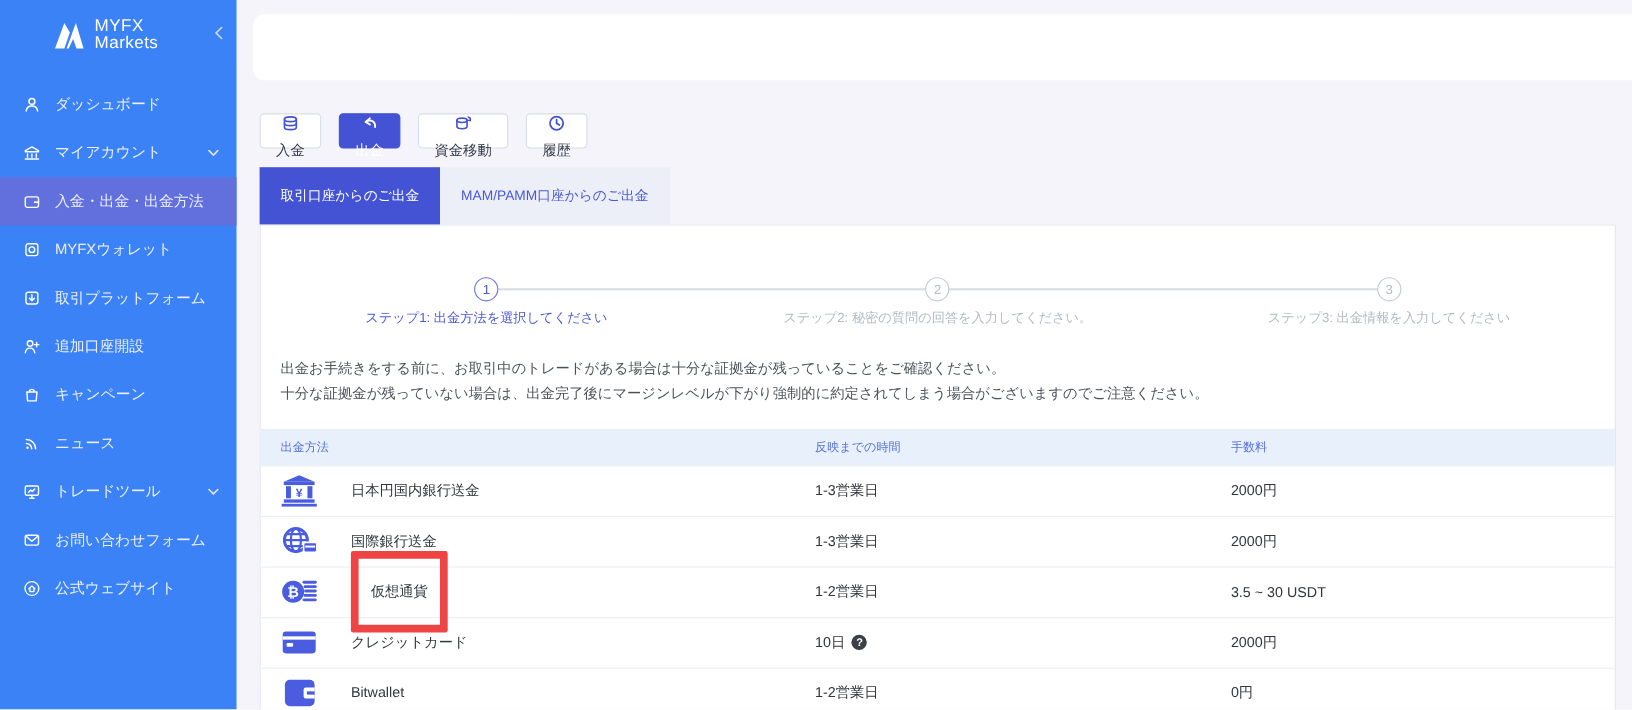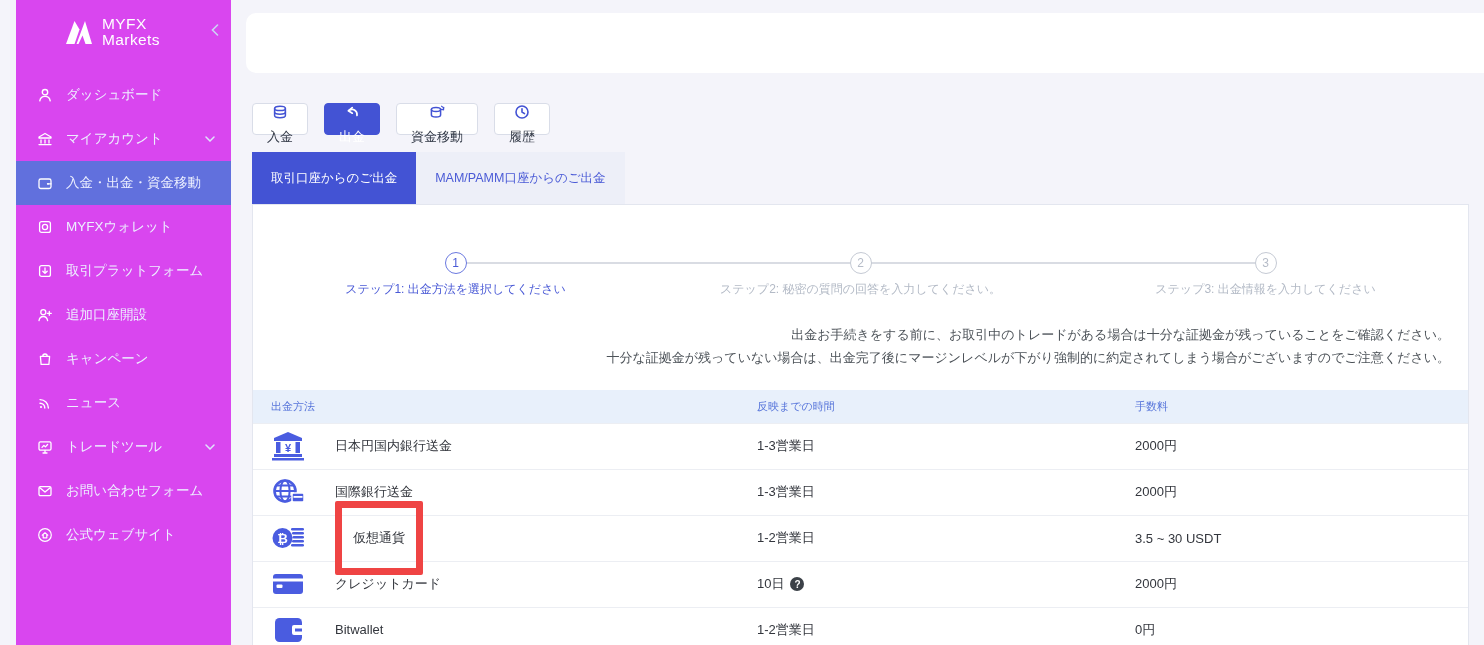--- a/index.html
+++ b/index.html
@@ -4,21 +4,21 @@
 <style>
   * { box-sizing: border-box; margin: 0; padding: 0; }
   html,body { width:1484px; height:645px; }
   body {
     font-family: "Liberation Sans", "DejaVu Sans", sans-serif;
     background:#f4f4fa; overflow:hidden; color:#33363d;
   }
   .app { display:flex; width:1484px; height:645px; }
 
   
-  .sidebar { width:215px; flex:0 0 215px; background:#d946ef; color:#fff; position:relative;margin-left:16px; }
+  .sidebar { width:215px; flex:0 0 215px; background:#3b82f6; color:#fff; position:relative; }
   .logo-row { display:flex; align-items:center; padding:16px 12px 12px 48px; position:relative; }
   .logo { display:flex; align-items:center; gap:8px; cursor:pointer; }
   .logo-text { line-height:1.05; font-size:15.5px; letter-spacing:.4px; color:#fff; }
   .collapse-btn { position:absolute; right:12px; top:24px; cursor:pointer; display:flex; }
   .nav { padding-top:12px; }
   .nav-item { height:44px; display:flex; align-items:center; padding:0 16px 0 20px;
     font-size:13.5px; color:#edf0ff; cursor:pointer; }
   .nav-item.active { background:#6170dd; }
   .nav-icon { width:17px; height:17px; margin-right:13px; display:inline-flex; align-items:center; justify-content:center; flex:0 0 17px; }
   .nav-icon svg { display:block; }
@@ -45,21 +45,21 @@
   
   .stepper { position:relative; display:flex; padding-top:47px; }
   .step-line { position:absolute; top:57px; left:16.66%; right:16.66%; height:2px; background:#d9dce3; }
   .step { flex:1; display:flex; flex-direction:column; align-items:center; position:relative; }
   .step-circle { width:22px; height:22px; border-radius:50%; background:#fff; border:1.5px solid #c5cad4;
     color:#b6bcc8; font-size:12px; display:flex; align-items:center; justify-content:center; z-index:1; }
   .step-label { margin-top:7px; font-size:12px; color:#b3bac6; }
   .step.active .step-circle { border-color:#6b79e0; color:#4a5ad6; }
   .step.active .step-label { color:#4a5ad6; }
 
-  .notice { margin:25px 18px 0; font-size:13px; color:#4c5258; line-height:1.8;text-align:right; }
+  .notice { margin:25px 18px 0; font-size:13px; color:#4c5258; line-height:1.8; }
 
   
   .table { margin-top:20px; }
   .thead { display:flex; align-items:center; background:#e8f0fb; height:33px; padding:0 18px;
     font-size:11px; color:#5674da; }
   .trow { display:flex; align-items:center; height:46px; padding:0 18px; border-top:1px solid #eceef3;
     font-size:13px; color:#33363d; cursor:pointer; }
   .trow:last-child { border-bottom:1px solid #eceef3; }
   .col-method { width:486px; display:flex; align-items:center; }
   .col-time { width:378px; display:flex; align-items:center; gap:6px; }
@@ -122,21 +122,21 @@
       </div>
 
       <div class="nav-item active">
         <span class="nav-icon">
           <svg width="16" height="16" viewBox="0 0 16 16" fill="none" stroke="#fff" stroke-width="1.3" stroke-linecap="round">
               <rect x="2" y="4" width="12" height="9.5" rx="1.8"></rect>
               <path d="M10.5 8.8h3.5"></path>
               <circle cx="11" cy="8.8" r=".9" fill="#fff" stroke="none"></circle>
             </svg>
         </span>
-        <span class="nav-label">入金・出金・資金移動</span>
+        <span class="nav-label">入金・出金・出金方法</span>
       </div>
 
       <div class="nav-item">
         <span class="nav-icon">
           <svg width="16" height="16" viewBox="0 0 16 16" fill="none" stroke="#fff" stroke-width="1.3">
               <rect x="2.6" y="2.6" width="10.8" height="10.8" rx="2"></rect>
               <circle cx="8" cy="8" r="2.6"></circle>
             </svg>
         </span>
         <span class="nav-label">MYFXウォレット</span>

